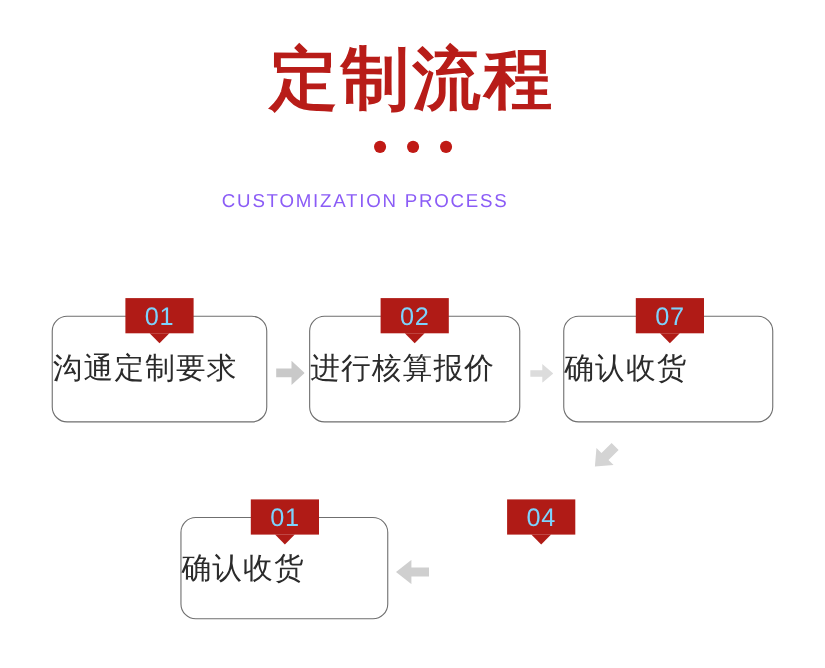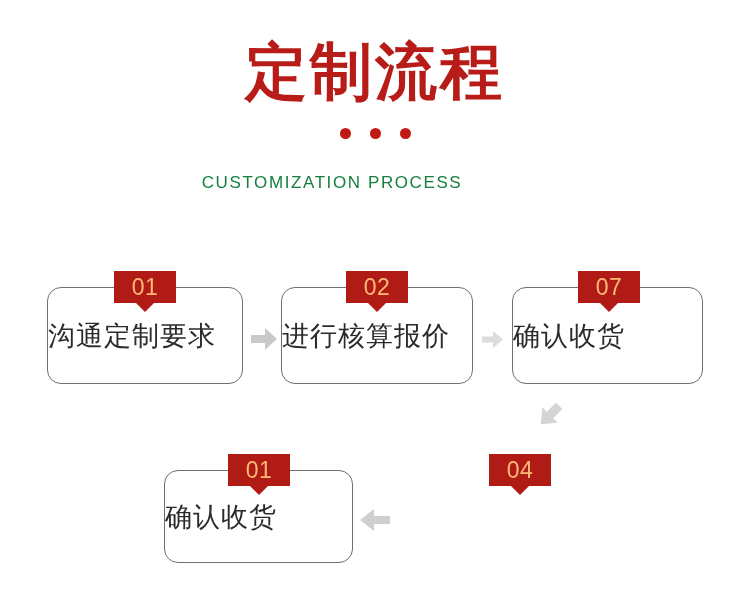--- a/index.html
+++ b/index.html
@@ -57,21 +57,21 @@
 
   .subtitle {
     position: absolute;
     left: 0;
     top: 172px;
     width: 664px;
     text-align: center;
     font-size: 17px;
     line-height: 22px;
     letter-spacing: 1.6px;
-    color: #15803d;
+    color: #8b5cf6;
     font-family: "Liberation Sans", sans-serif;
     white-space: nowrap;
   }
 
   
   .step {
     position: absolute;
     box-sizing: border-box;
     border: 1.6px solid #6f6f6f;
     border-radius: 14px;
@@ -99,21 +99,21 @@
     height: 32px;
     background: #b01b16;
     z-index: 5;
   }
   .badge-num {
     display: block;
     width: 62px;
     height: 32px;
     line-height: 32px;
     text-align: center;
-    color: #fdba74;
+    color: #7dd3fc;
     font-size: 23px;
     font-family: "Liberation Sans", sans-serif;
     letter-spacing: 0.5px;
   }
   .badge::after {
     content: "";
     position: absolute;
     left: 50%;
     bottom: -9px;
     margin-left: -9px;
@@ -193,17 +193,17 @@
   <div class="badge" style="left:228px; top:454px;">
     <span class="badge-num">01</span>
   </div>
 
   <div class="arrow" style="left:360px; top:509px;">
     <svg width="30" height="22" viewBox="0 0 30 22" aria-hidden="true">
       <path d="M30 7 L14 7 L14 0 L0 11 L14 22 L14 15 L30 15 Z" fill="#cfcfcf"></path>
     </svg>
   </div>
 
-  <div class="badge" style="left:461px; top:454px;margin-left:28px;">
+  <div class="badge" style="left:461px; top:454px;">
     <span class="badge-num">04</span>
   </div>
 
 </div>
 
 </body></html>

